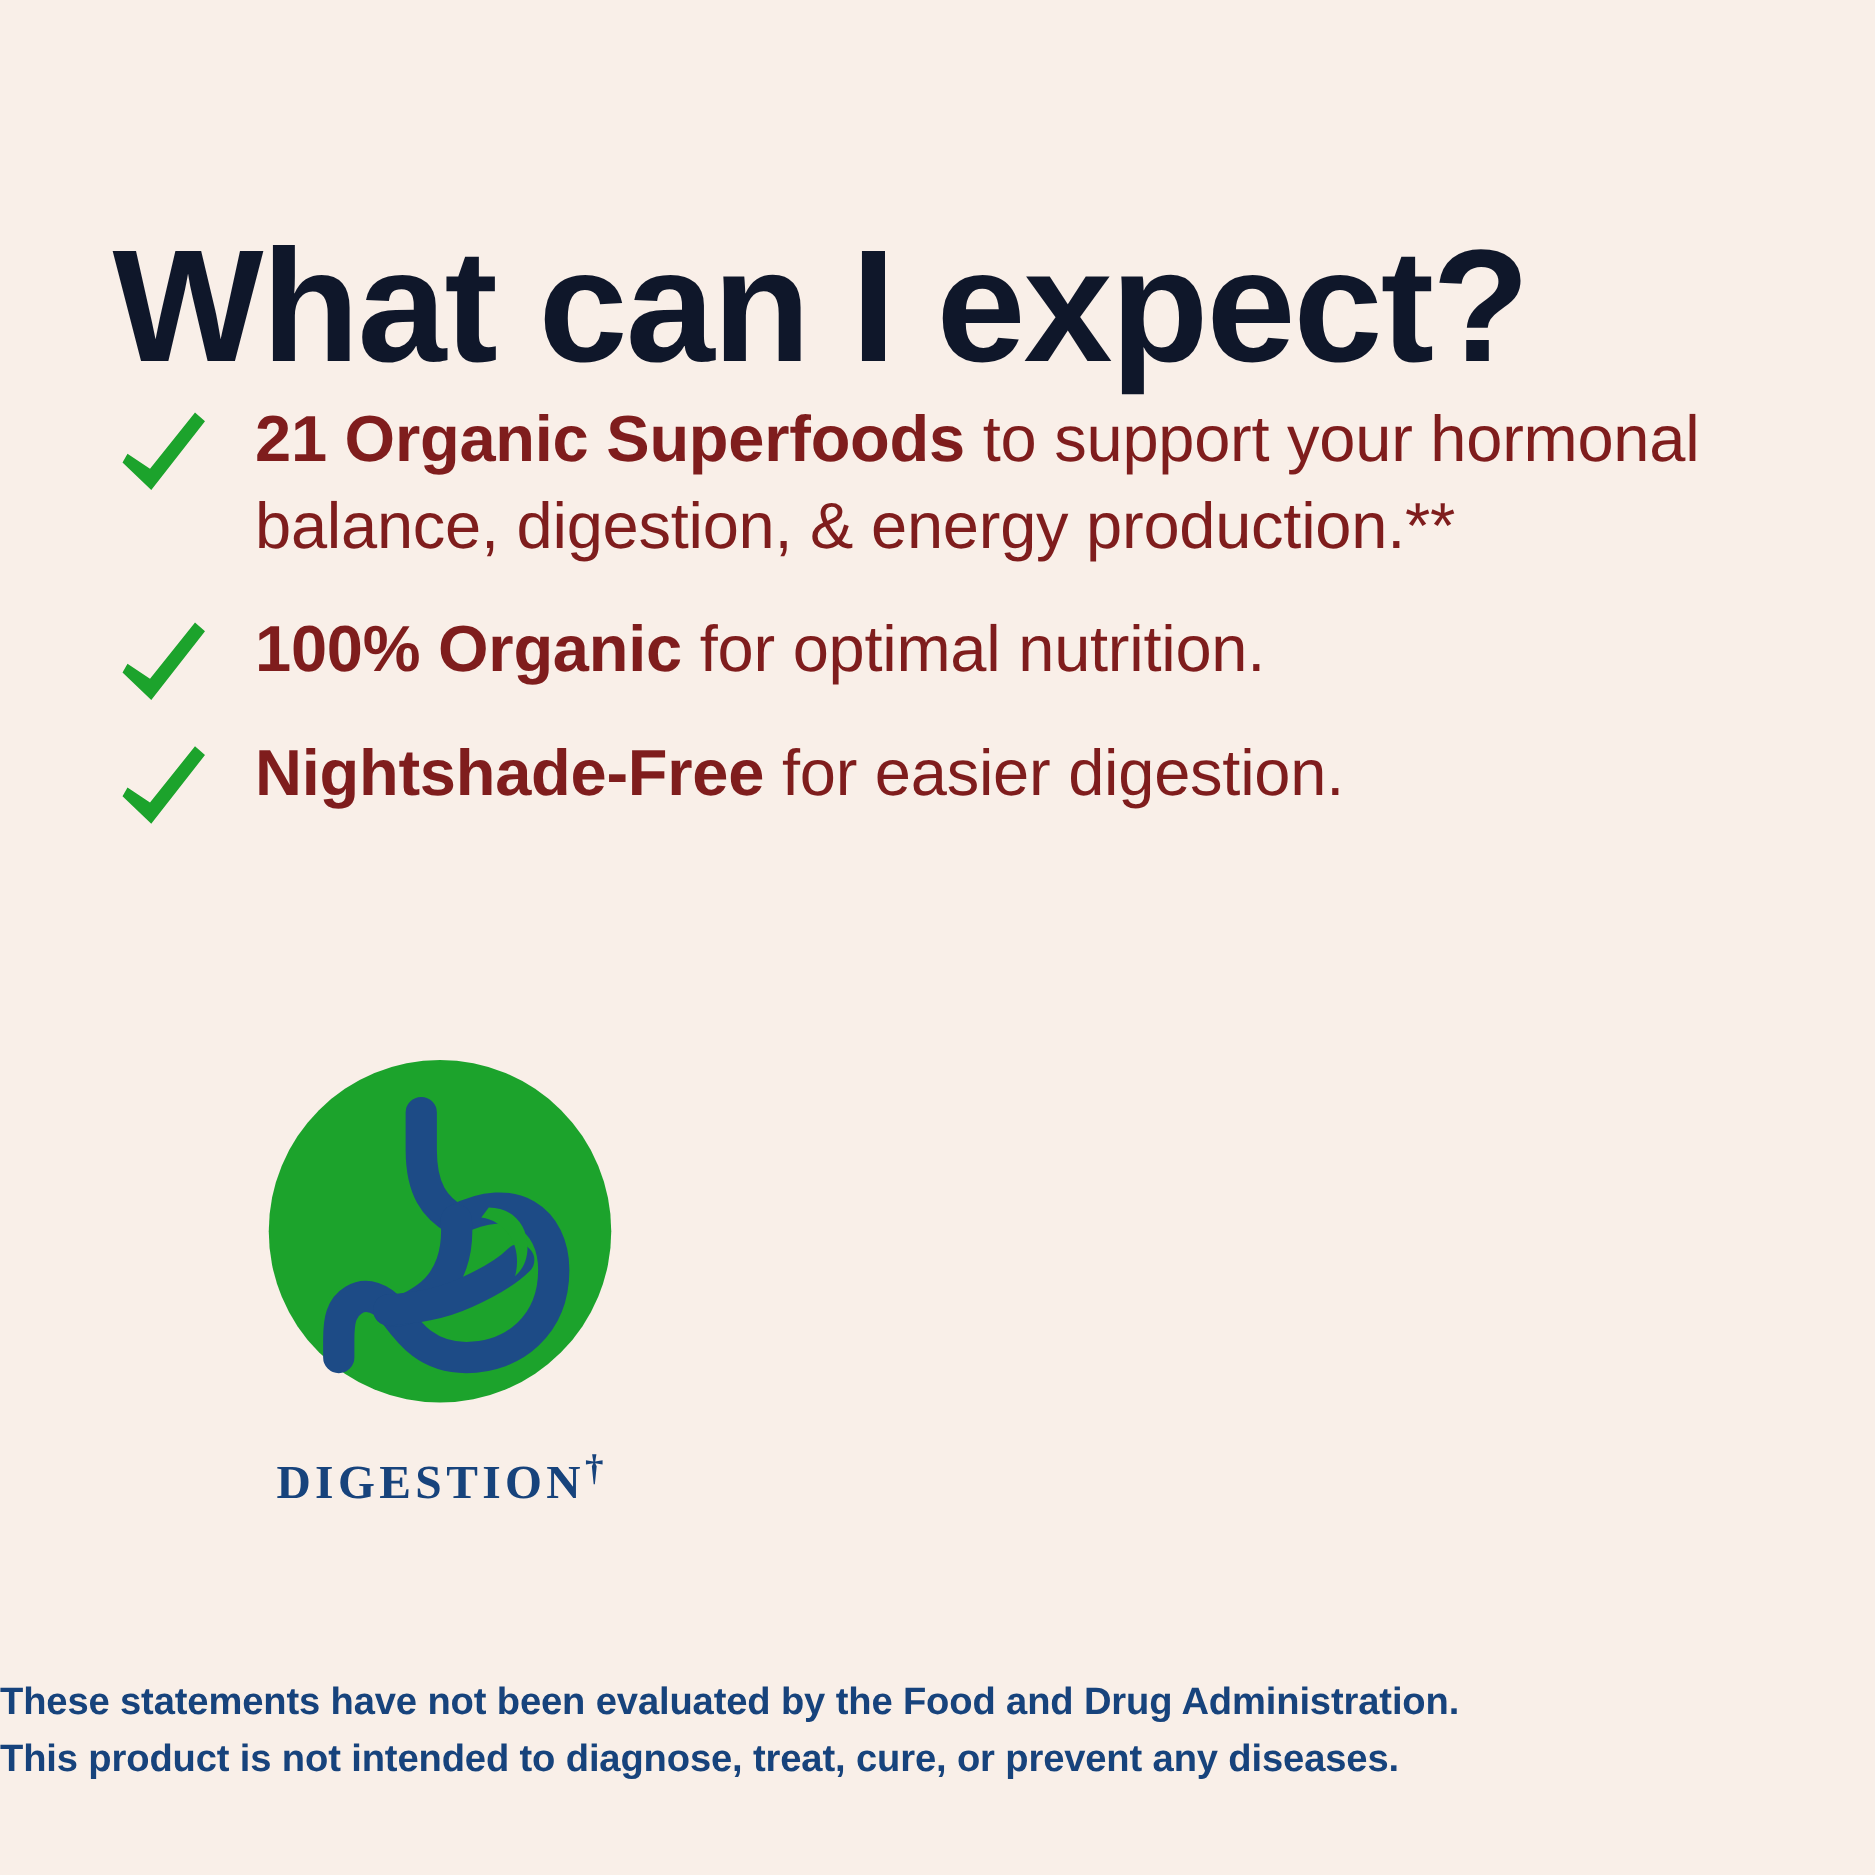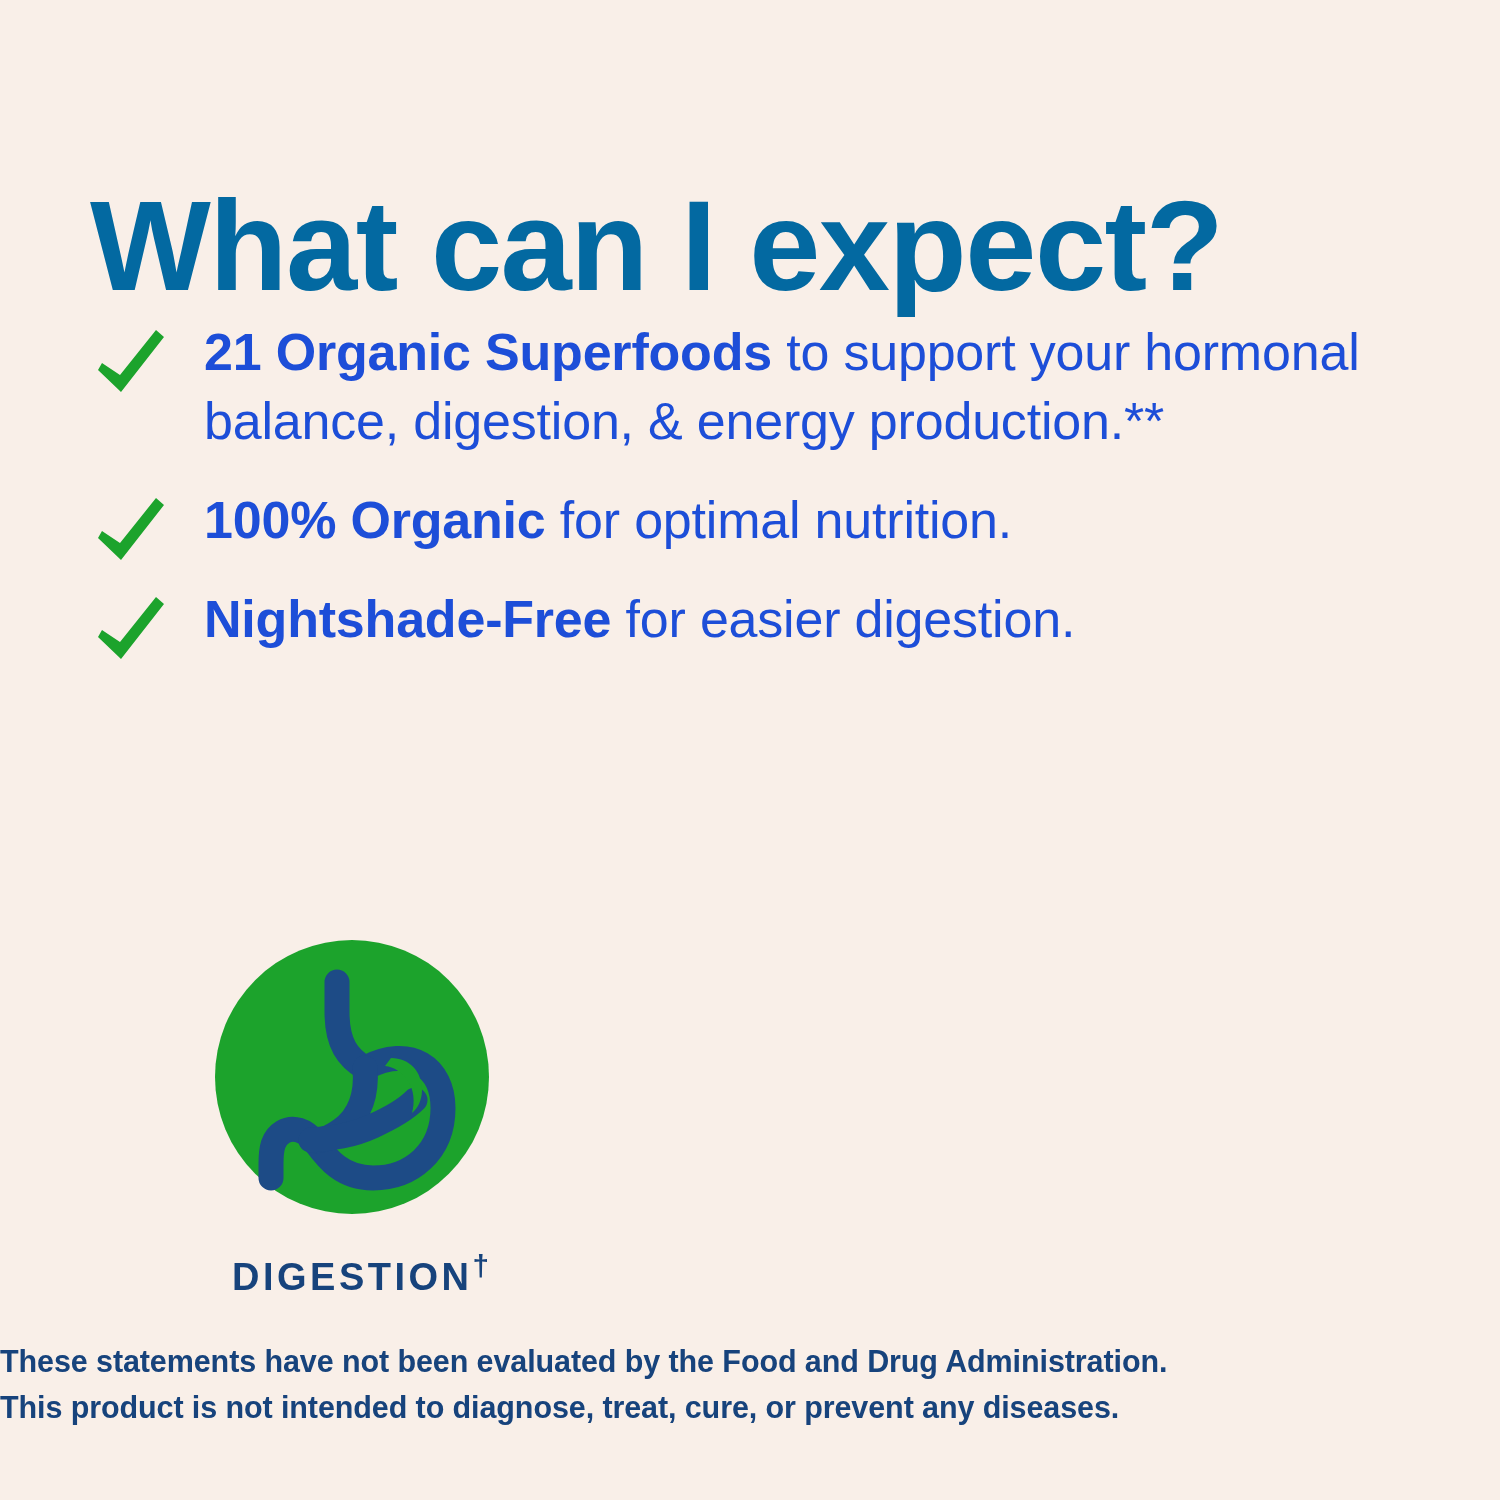--- a/index.html
+++ b/index.html
@@ -25,21 +25,21 @@
   
   .title {
     position: absolute;
     left: 90px;
     top: 96px;
     width: 1340px;
     font-size: 128px;
     line-height: 1.0;
     font-weight: 800;
     letter-spacing: -1.5px;
-    color: #0369a1;
+    color: #0f172a;
     white-space: nowrap;
   }
 
   
   .bullets {
     position: absolute;
     left: 88px;
     top: 318px;
     width: 1340px;
   }
@@ -57,35 +57,36 @@
     top: 8px;
     width: 74px;
     height: 74px;
     display: block;
   }
 
   .bullet-text {
     display: block;
     font-size: 52px;
     line-height: 1.33;
-    color: #1d4ed8;
+    color: #7f1d1d;
     font-weight: 500;
     letter-spacing: -0.2px;
   }
   .bullet-text b {
     font-weight: 800;
   }
 
   
   .badge {
     position: absolute;
     left: 215px;
-    top: 940px;
+    top: 848px;
     width: 274px;
-    text-align: right;
+    text-align: center;
+    font-family: Liberation Serif, serif;
   }
   .badge-circle {
     width: 274px;
     height: 274px;
     border-radius: 50%;
     background: #1ca32c;
     display: block;
     position: relative;
   }
   .badge-circle svg {

